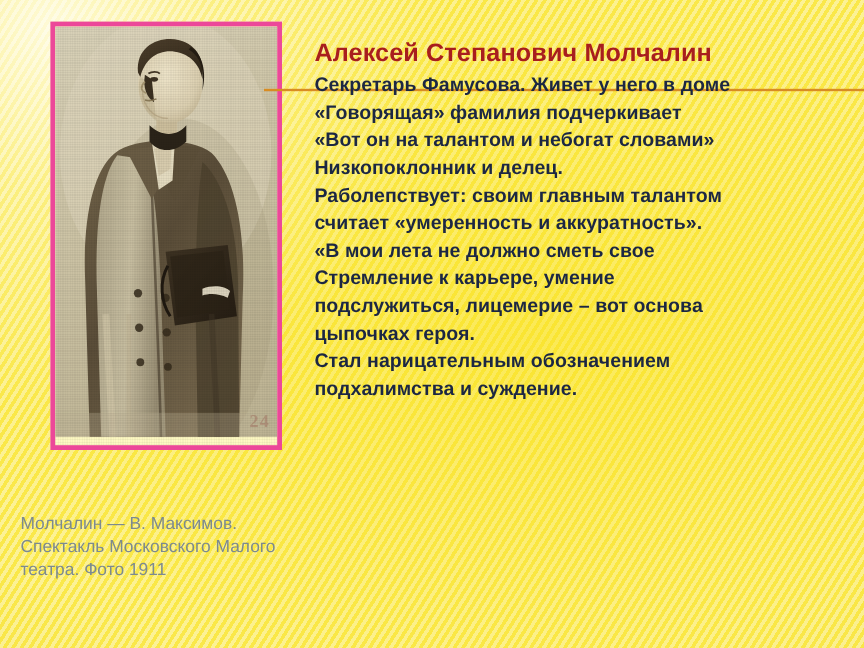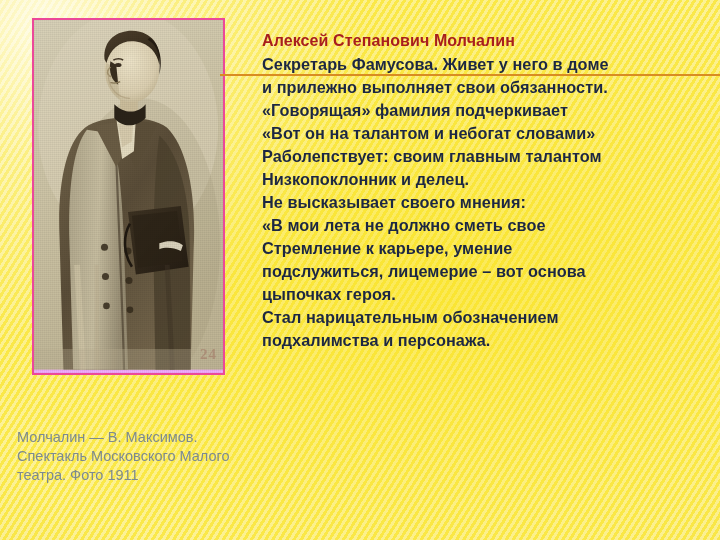--- a/index.html
+++ b/index.html
@@ -51,28 +51,28 @@
     position: absolute;
     inset: 0;
     background: radial-gradient(ellipse 120% 110% at 50% 45%,
         rgba(0,0,0,0) 55%, rgba(190,150,0,0.10) 100%);
     pointer-events: none;
   }
 
   
   .photo-frame {
     position: absolute;
-    left: 32px;
+    left: 42px;
     top: 18px;
     width: 193px;
     height: 357px;
-    border: 2px solid #ec4899;
+    border: 4px solid #ec4899;
     box-sizing: border-box;
     overflow: hidden;
-    background: #f0abfc;
+    background: #fef9c3;
   }
 
   .photo-canvas {
     position: absolute;
     inset: 0;
   }
 
   .photo-grain {
     position: absolute;
     inset: 0;
@@ -117,21 +117,21 @@
   }
 
   .text-col {
     position: absolute;
     left: 262px;
     top: 30px;
     width: 452px;
   }
 
   .hero-title {
-    font-size: 16px;
+    font-size: 21px;
     font-weight: bold;
     color: #A81E1E;
     line-height: 1.42;
     margin: 0 0 0 0;
     letter-spacing: 0.1px;
   }
 
   .body-text {
     font-size: 16.3px;
     font-weight: bold;
@@ -263,28 +263,27 @@
   </div>
 
   <div class="photo-caption">Молчалин — В. Максимов. Спектакль Московского Малого театра. Фото 1911</div>
 
   <div class="rule" style="background: linear-gradient(90deg, rgb(217, 140, 34) 0%, rgb(217, 140, 34) 100%);"></div>
 
   <div class="text-col">
     <div class="hero-title" style="color: rgb(168, 30, 30);">Алексей Степанович Молчалин</div>
     <div class="body-text" style="color: rgb(28, 39, 67);">
         <span class="ln">Секретарь Фамусова. Живет у него в доме</span>
-        <span class="ln">и прилежно выполняет свои обязанности.</span>
         <span class="ln">«Говорящая» фамилия подчеркивает</span>
         <span class="ln">«Вот он на талантом и небогат словами»</span>
+        <span class="ln">Низкопоклонник и делец.</span>
         <span class="ln">Раболепствует: своим главным талантом</span>
-        <span class="ln">Низкопоклонник и делец.</span>
-        <span class="ln">Не высказывает своего мнения:</span>
+        <span class="ln">считает «умеренность и аккуратность».</span>
         <span class="ln">«В мои лета не должно сметь свое</span>
         <span class="ln">Стремление к карьере, умение</span>
         <span class="ln">подслужиться, лицемерие – вот основа</span>
         <span class="ln">цыпочках героя.</span>
         <span class="ln">Стал нарицательным обозначением</span>
-        <span class="ln">подхалимства и персонажа.</span>
+        <span class="ln">подхалимства и суждение.</span>
       </div>
   </div>
 
 </div>
 
 </body></html>

